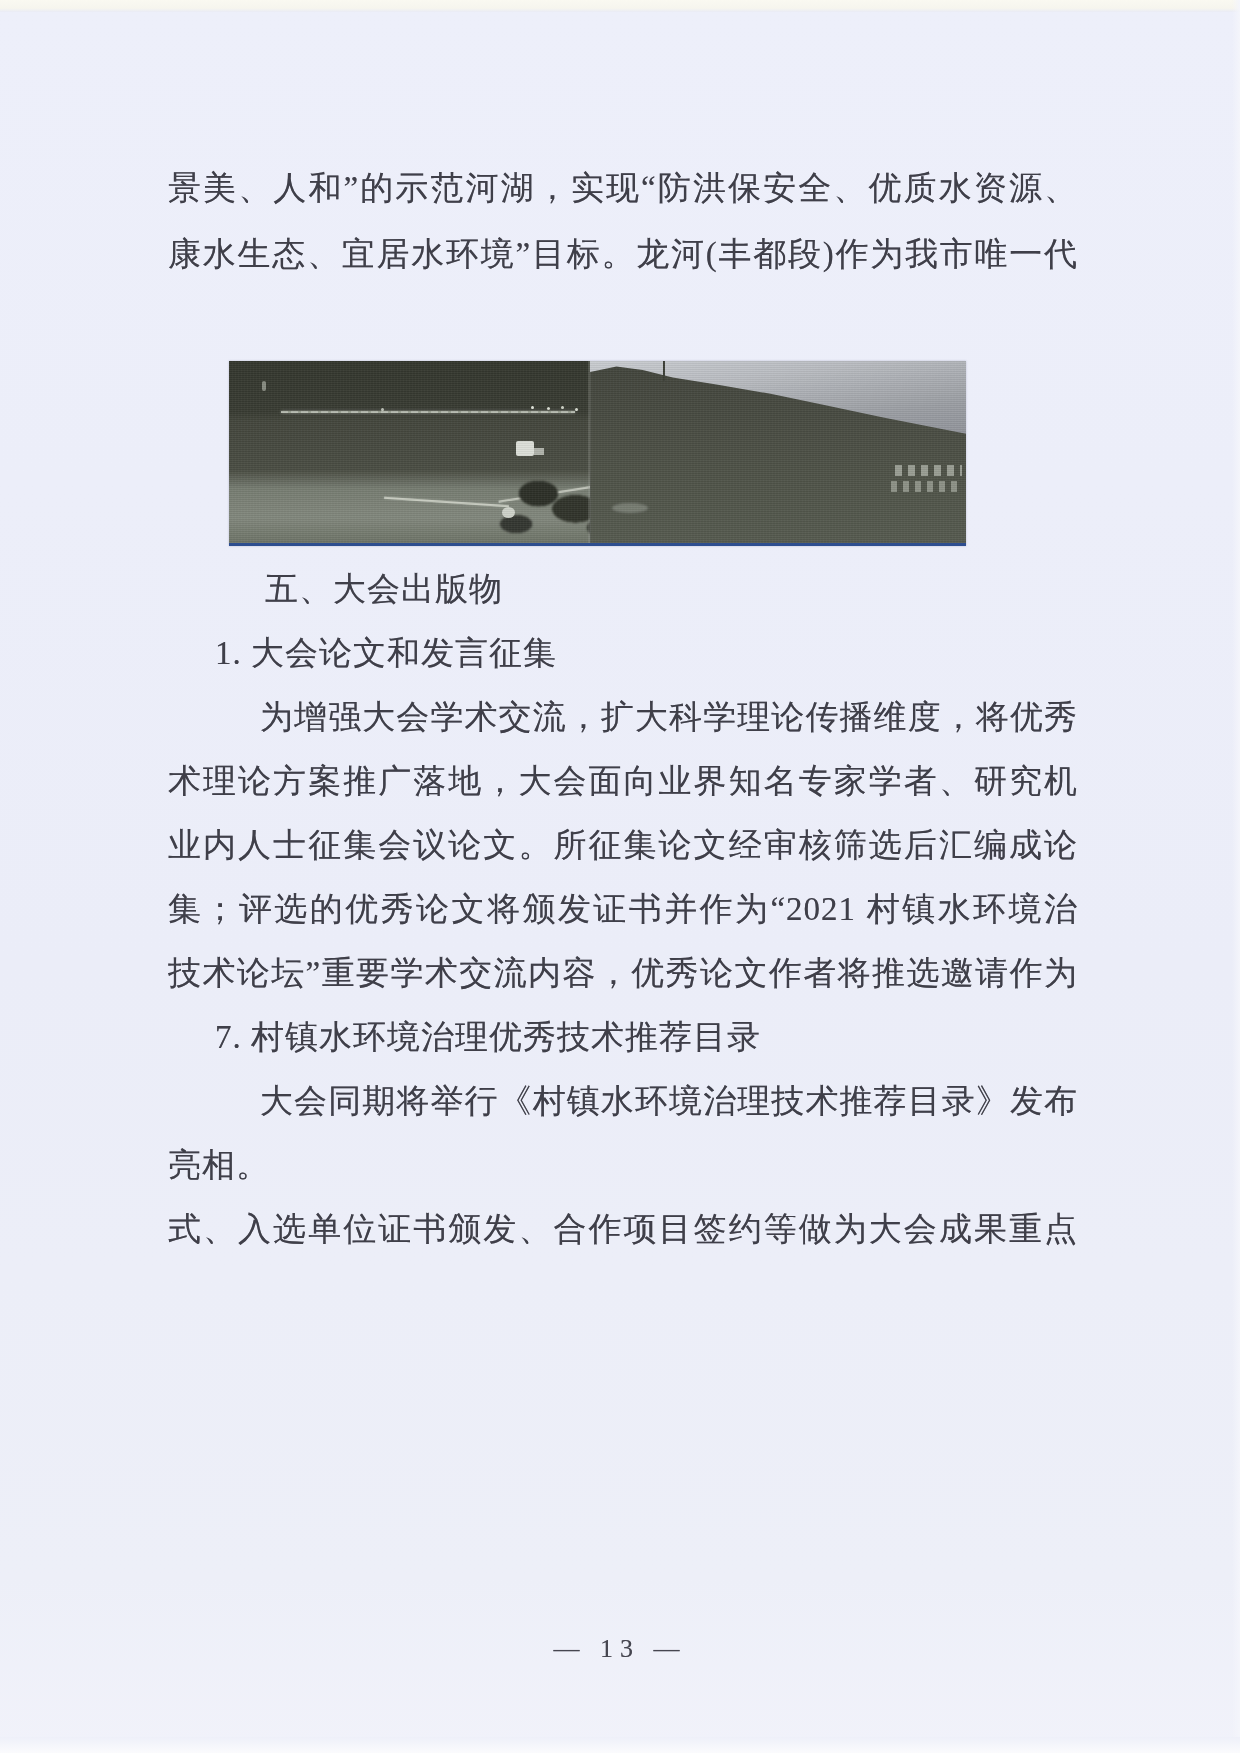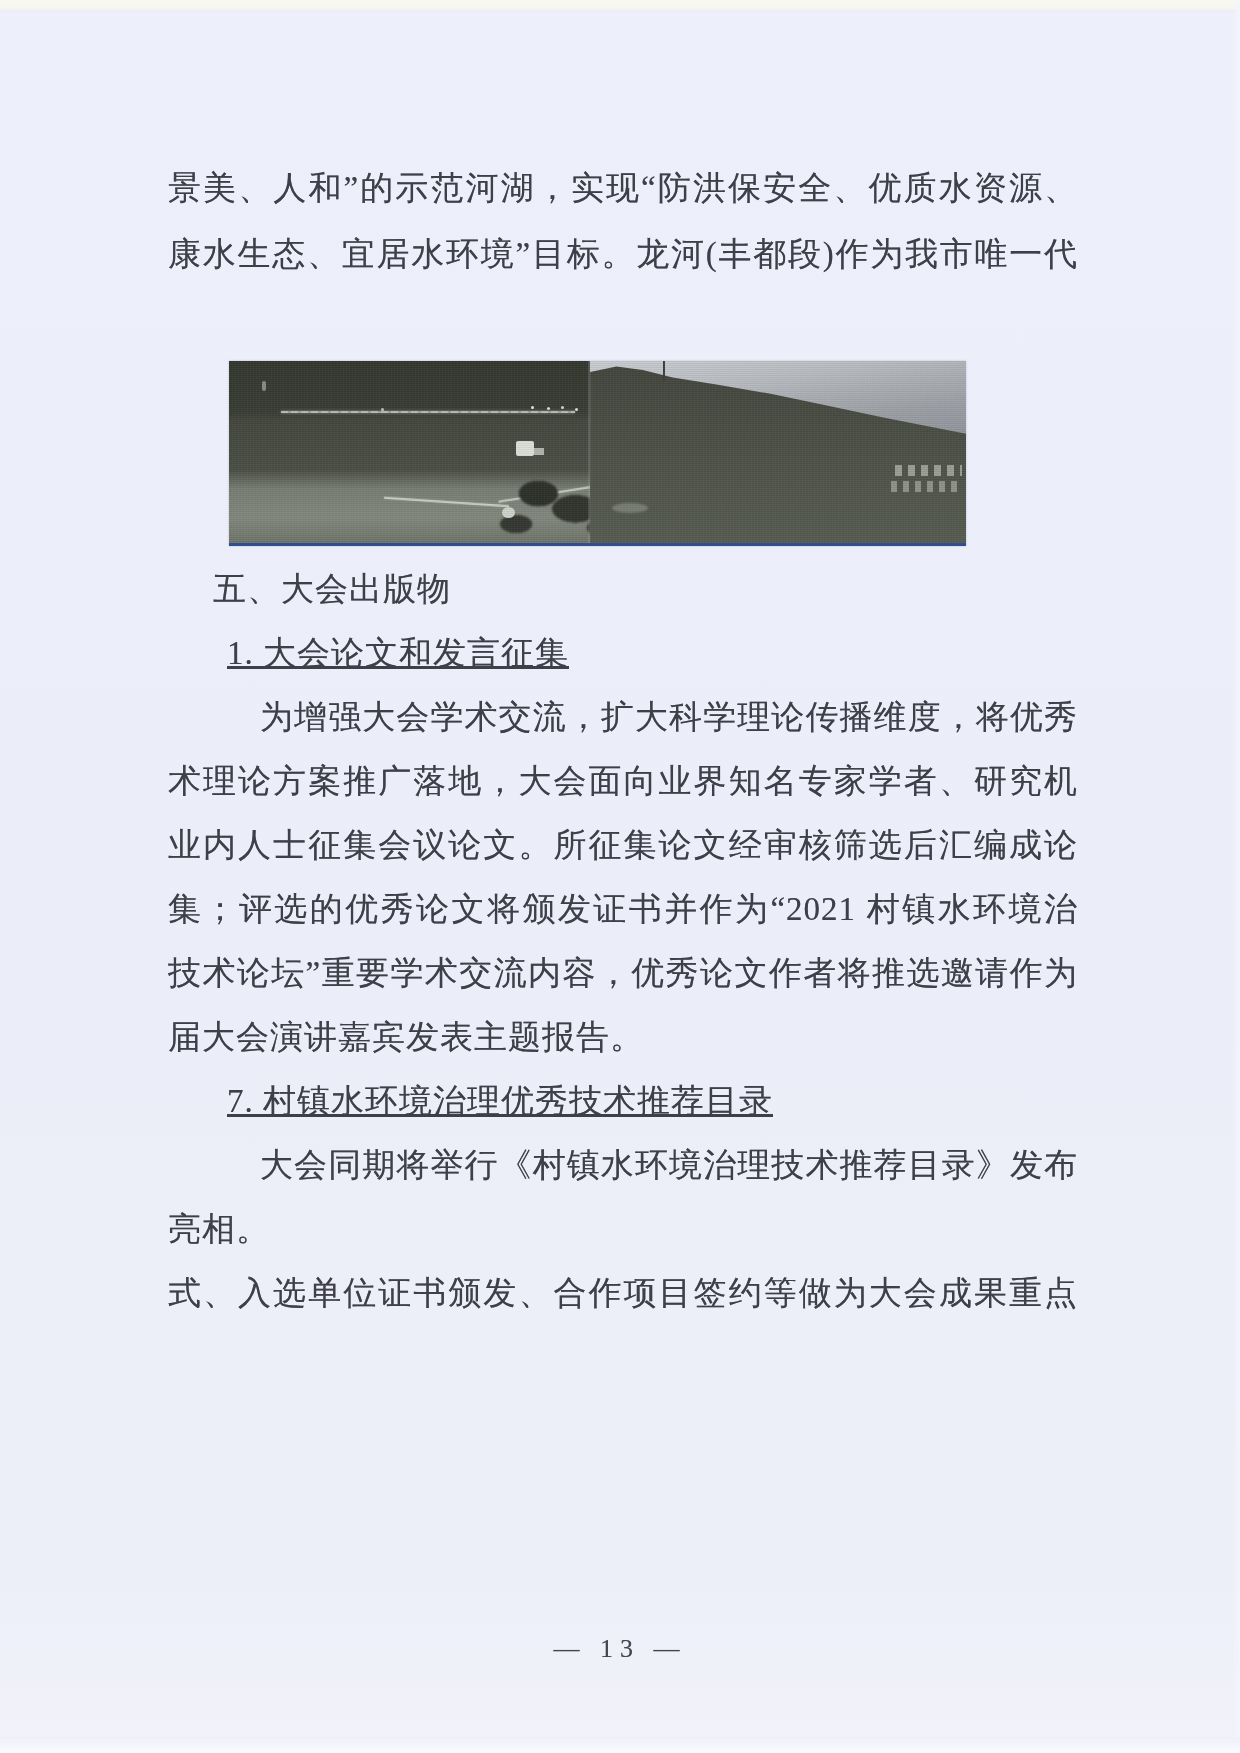--- a/index.html
+++ b/index.html
@@ -43,23 +43,23 @@
     overflow:visible;
     text-shadow:0 0 .5px rgba(63,63,73,.55);
   }
   .line.fill{
     white-space:normal;
     text-align:justify;
     text-align-last:justify;
     overflow:hidden;
   }
   .indent-none{margin-left:0;}
-  .indent-item{margin-left:59px;text-decoration:underline;}
+  .indent-item{margin-left:47px;}
   .indent-para{margin-left:92px;}
-  .indent-heading{margin-left:45px;}
+  .indent-heading{margin-left:97px;}
   .indent-para.fill,.indent-item.fill{width:calc(100% - 92px);}
   .indent-para.fill{width:818px;}
 
   
   .photo{
     position:absolute;left:229px;top:361px;width:737px;height:182px;
     background:#51544b;
     border-bottom:3px solid #2e4e8f;
     overflow:hidden;
     box-shadow:0 0 2px rgba(90,100,140,.35);
@@ -186,21 +186,20 @@
   </div>
 
   <div id="block-main" class="textblock">
       <div class="line indent-heading">五、大会出版物</div>
       <div class="line indent-item">1. 大会论文和发言征集</div>
       <div class="line indent-para fill">为增强大会学术交流，扩大科学理论传播维度，将优秀的技</div>
       <div class="line indent-none fill">术理论方案推广落地，大会面向业界知名专家学者、研究机构及</div>
       <div class="line indent-none fill">业内人士征集会议论文。所征集论文经审核筛选后汇编成论文</div>
       <div class="line indent-none fill">集；评选的优秀论文将颁发证书并作为“2021 村镇水环境治理</div>
       <div class="line indent-none fill">技术论坛”重要学术交流内容，优秀论文作者将推选邀请作为本</div>
-      <div class="line indent-none">届大会演讲嘉宾发表主题报告。</div>
       <div class="line indent-item">7. 村镇水环境治理优秀技术推荐目录</div>
       <div class="line indent-para fill">大会同期将举行《村镇水环境治理技术推荐目录》发布仪</div>
       <div class="line indent-none">亮相。</div>
       <div class="line indent-none fill">式、入选单位证书颁发、合作项目签约等做为大会成果重点</div>
     </div>
 
   <div class="footer">— 13 —</div>
 
 </div>
 

